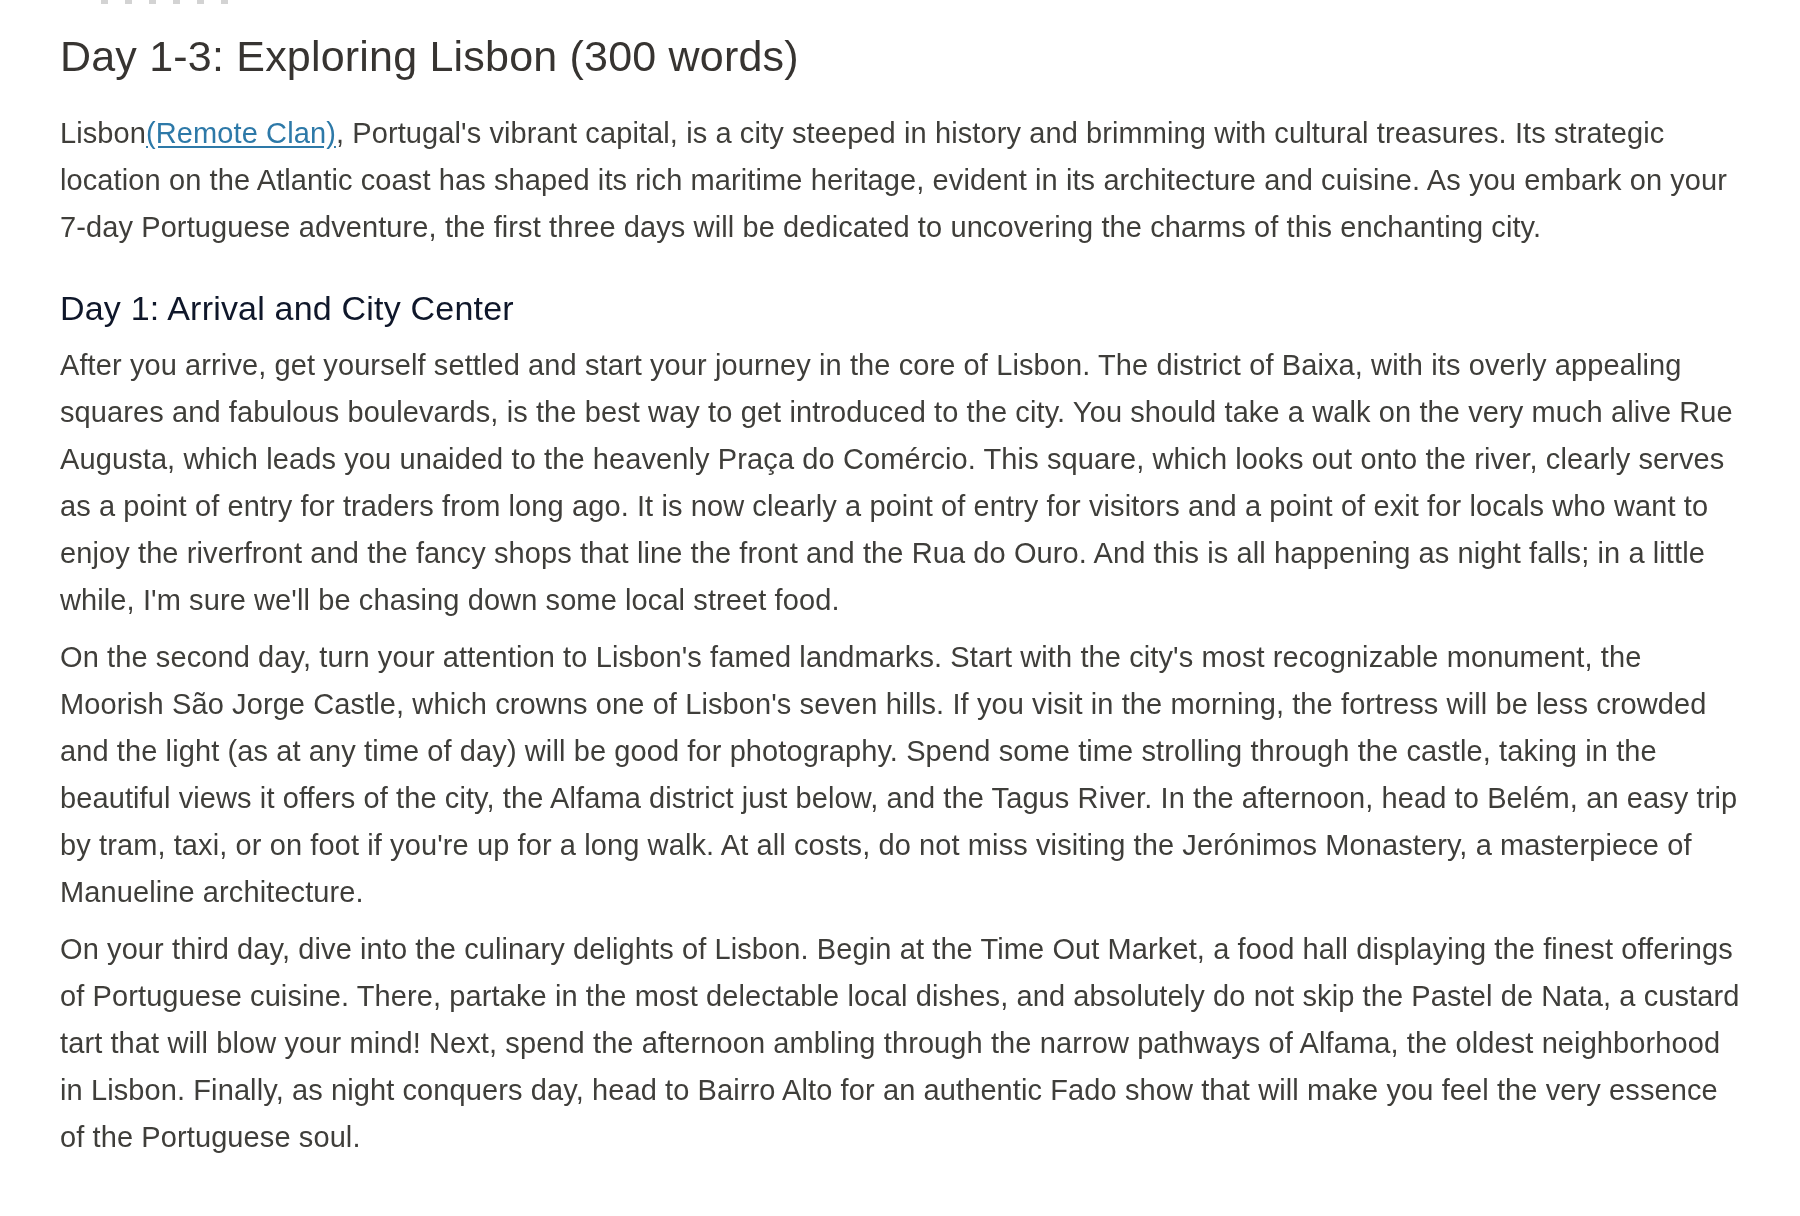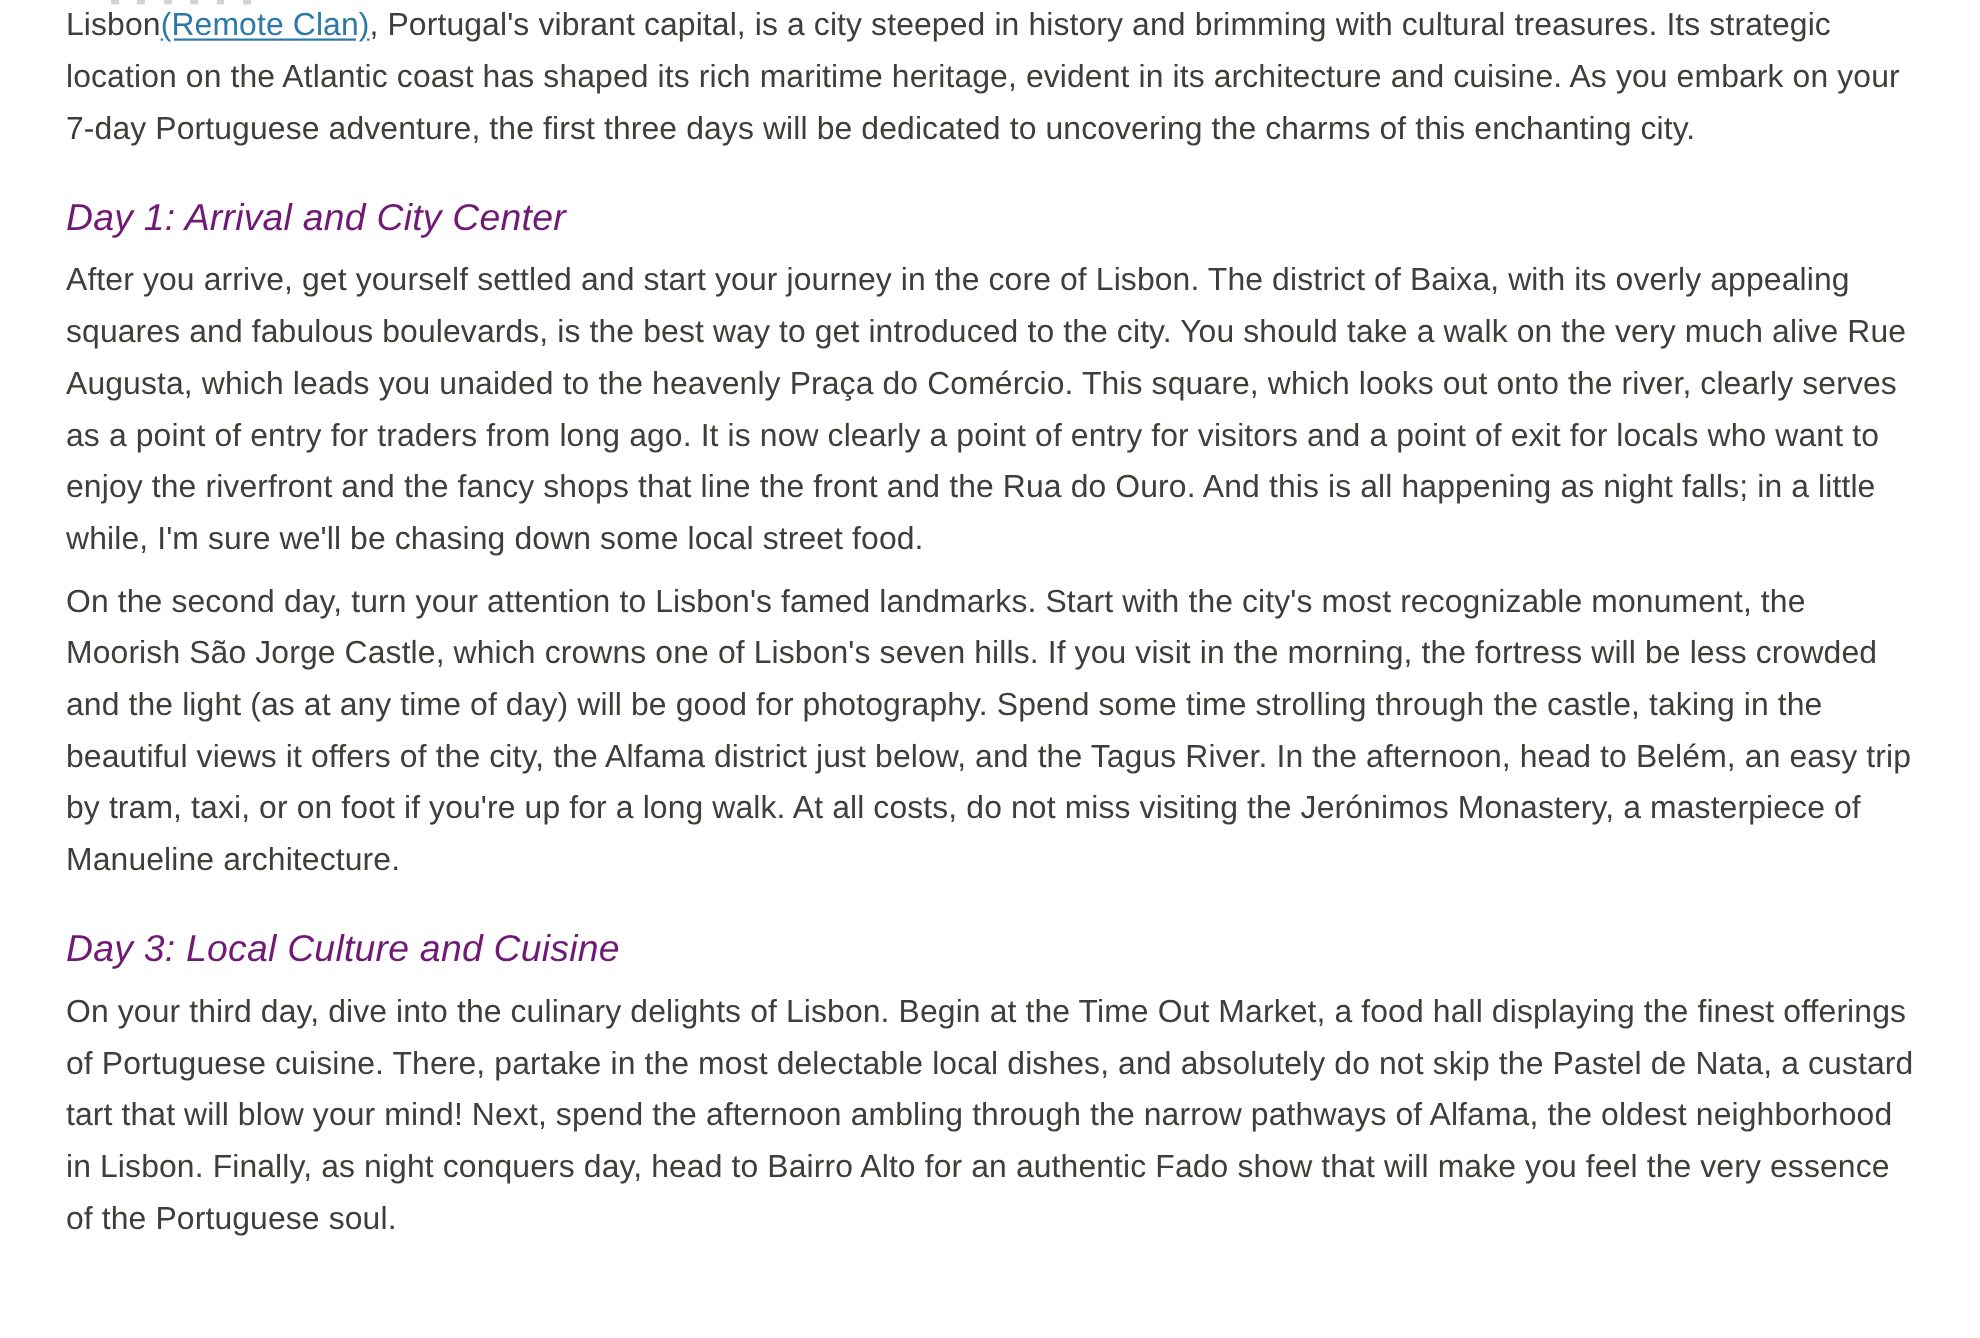--- a/index.html
+++ b/index.html
@@ -36,25 +36,24 @@
     font-size: 43px;
     font-weight: 400;
     color: #373431;
     line-height: 1.12;
     margin: 32px 0 30px 0;
     letter-spacing: 0.2px;
   }
   h2.section-heading {
     font-size: 34px;
     font-weight: 400;
-    color: #701a75;
+    color: #0f172a;
     line-height: 1.15;
     margin: 38px 0 14px 0;
     letter-spacing: 0.2px;
-    font-style: italic;
   }
   p.body-text {
     font-size: 29px;
     font-weight: 400;
     color: #3f3e3a;
     line-height: 47px;
     margin: 0 0 10px 0;
     letter-spacing: 0.1px;
   }
   a.doc-link {
@@ -64,30 +63,30 @@
     cursor: pointer;
   }
 </style>
 </head>
 <body>
 
 <div class="clipped-remnant"></div>
 
 <div class="doc">
 
+  <h1 class="page-title">Day 1-3: Exploring Lisbon (300 words)</h1>
 
   <p class="body-text"><span>Lisbon</span><a class="doc-link">(Remote Clan)</a><span>, Portugal's vibrant capital, is a city steeped in history and brimming with cultural treasures. Its strategic location on the Atlantic coast has shaped its rich maritime heritage, evident in its architecture and cuisine. As you embark on your 7-day Portuguese adventure, the first three days will be dedicated to uncovering the charms of this enchanting city.</span></p>
 
   <section>
     <h2 class="section-heading">Day 1: Arrival and City Center</h2>
     <p class="body-text">After you arrive, get yourself settled and start your journey in the core of Lisbon. The district of Baixa, with its overly appealing squares and fabulous boulevards, is the best way to get introduced to the city. You should take a walk on the very much alive Rue Augusta, which leads you unaided to the heavenly Praça do Comércio. This square, which looks out onto the river, clearly serves as a point of entry for traders from long ago. It is now clearly a point of entry for visitors and a point of exit for locals who want to enjoy the riverfront and the fancy shops that line the front and the Rua do Ouro. And this is all happening as night falls; in a little while, I'm sure we'll be chasing down some local street food.</p>
   </section>
 
   <section>
     <p class="body-text">On the second day, turn your attention to Lisbon's famed landmarks. Start with the city's most recognizable monument, the Moorish São Jorge Castle, which crowns one of Lisbon's seven hills. If you visit in the morning, the fortress will be less crowded and the light (as at any time of day) will be good for photography. Spend some time strolling through the castle, taking in the beautiful views it offers of the city, the Alfama district just below, and the Tagus River. In the afternoon, head to Belém, an easy trip by tram, taxi, or on foot if you're up for a long walk. At all costs, do not miss visiting the Jerónimos Monastery, a masterpiece of Manueline architecture.</p>
   </section>
 
   <section>
-    <h2 class="section-heading">Day 3: Local Culture and Cuisine</h2>
     <p class="body-text">On your third day, dive into the culinary delights of Lisbon. Begin at the Time Out Market, a food hall displaying the finest offerings of Portuguese cuisine. There, partake in the most delectable local dishes, and absolutely do not skip the Pastel de Nata, a custard tart that will blow your mind! Next, spend the afternoon ambling through the narrow pathways of Alfama, the oldest neighborhood in Lisbon. Finally, as night conquers day, head to Bairro Alto for an authentic Fado show that will make you feel the very essence of the Portuguese soul.</p>
   </section>
 
 </div>
 
 </body></html>

